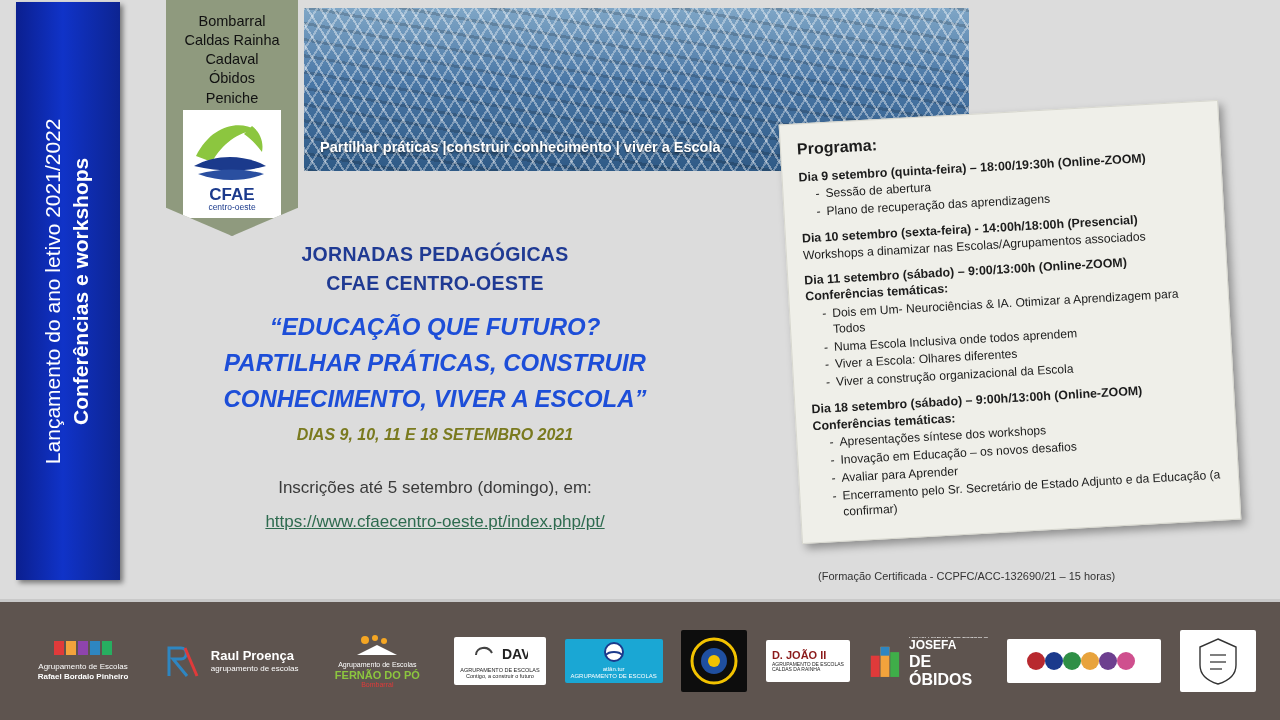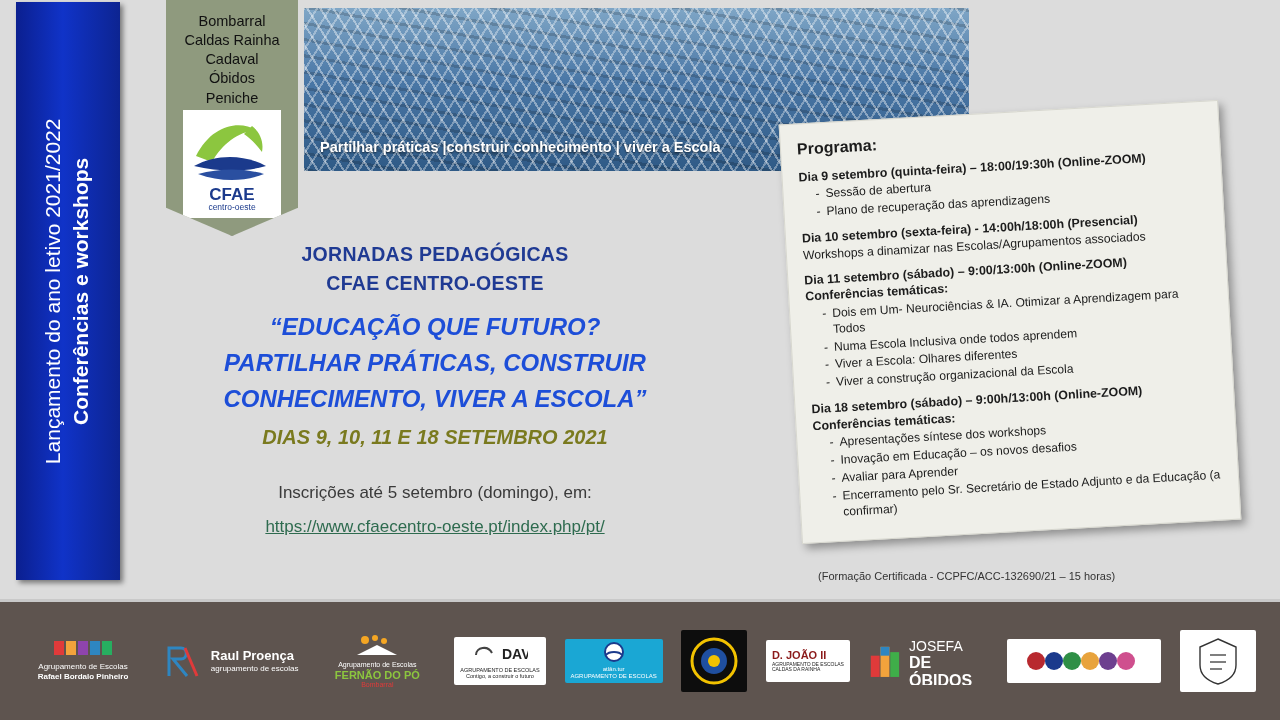--- a/index.html
+++ b/index.html
@@ -68,21 +68,21 @@
   
   .center-block{
     position:absolute;left:150px;top:240px;width:570px;text-align:center;
   }
   .t1{color:#1f3a93;font-size:19.5px;font-weight:bold;letter-spacing:.3px;line-height:1.5;}
   .t2{
     color:#1d4ed8;font-size:24px;font-weight:bold;font-style:italic;
     line-height:1.52;margin-top:10px;
   }
   .t3{
-    color:#7a7a1f;font-size:20px;font-weight:bold;font-style:italic;margin-top:8px;
+    color:#7a7a1f;font-size:16px;font-weight:bold;font-style:italic;margin-top:8px;
   }
   .sub{margin-top:34px;color:#3a3a3a;font-size:17px;}
   .link{
     display:block;margin-top:14px;color:#2e6b4f;font-size:17px;
     text-decoration:underline;cursor:pointer;
   }
 
   
   .paper{
     position:absolute;left:790px;top:112px;width:438px;height:418px;
@@ -306,21 +306,21 @@
 
       <div class="lg t" style="width:120px;height:48px;">
         <svg width="40" height="40" viewBox="0 0 40 40">
           <rect x="2" y="14" width="10" height="24" fill="#e03a3a"></rect>
           <rect x="13" y="4" width="10" height="34" fill="#f2a33c"></rect>
           <rect x="24" y="10" width="10" height="28" fill="#3fae49"></rect>
           <rect x="13" y="4" width="10" height="10" fill="#2e86c1"></rect>
         </svg>
         <div class="lgtxt" style="color:#fff;text-align:left;margin-left:5px;">
           <div style="font-size:5.5px;">AGRUPAMENTO DE ESCOLAS</div>
-          <div style="font-weight:normal;font-size:14px;">JOSEFA</div>
+          <div style="font-weight:bold;font-size:12px;">JOSEFA</div>
           <div style="font-weight:bold;font-size:16px;">DE ÓBIDOS</div>
         </div>
       </div>
 
       <div class="lg" style="width:154px;height:44px;">
         <div style="display:flex;align-items:center;gap:2px;">
           <svg width="120" height="30" viewBox="0 0 120 30">
             <circle cx="12" cy="15" r="9" fill="#b8292f"></circle>
             <circle cx="30" cy="15" r="9" fill="#1b3a8c"></circle>
             <circle cx="48" cy="15" r="9" fill="#2f8f46"></circle>

